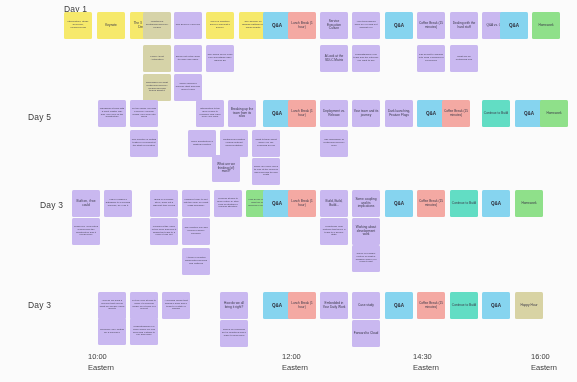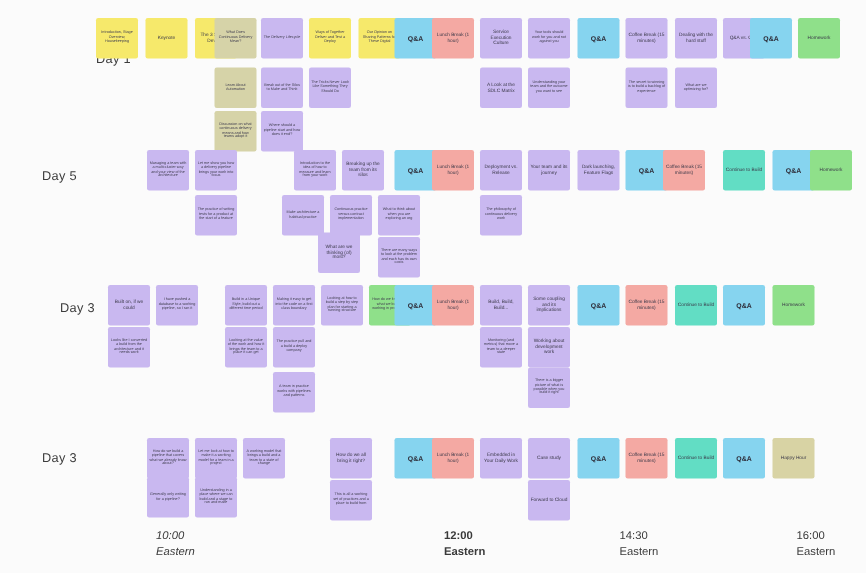--- a/index.html
+++ b/index.html
@@ -71,21 +71,21 @@
     line-height: 1.45;
   }
   .axis-tick .zone {
     display: block;
   }
 </style>
 </head>
 <body>
 
 <div id="board">
-    <div class="day-label" style="left: 28px; top: 34px; padding-left: 36px;">Day 1</div>
+    <div class="day-label" style="left: 28px; top: 4px; padding-left: 36px;">Day 1</div>
     <div class="day-label" style="left: 28px; top: 112px;">Day 5</div>
     <div class="day-label" style="left: 28px; top: 200px; padding-left: 12px;">Day 3</div>
     <div class="day-label" style="left: 28px; top: 300px;">Day 3</div>
     <div class="card small-label" style="left: 64px; top: 12px; width: 28px; height: 27px; background: rgb(246, 233, 107);">Introduction, Stage Overview, Housekeeping</div>
     <div class="card mid-label" style="left: 97px; top: 12px; width: 28px; height: 27px; background: rgb(246, 233, 107);">Keynote</div>
     <div class="card mid-label" style="left: 130px; top: 12px; width: 28px; height: 27px; background: rgb(246, 233, 107);">The 3 Steps of DevOps</div>
     <div class="card small-label" style="left: 143px; top: 12px; width: 28px; height: 27px; background: rgb(214, 211, 168);">What Does Continuous Delivery Mean?</div>
     <div class="card small-label" style="left: 143px; top: 45px; width: 28px; height: 27px; background: rgb(214, 211, 168);">Learn About Automation</div>
     <div class="card small-label" style="left: 143px; top: 74px; width: 28px; height: 27px; background: rgb(214, 211, 168);">Discussion on what continuous delivery means and how teams adopt it</div>
     <div class="card small-label" style="left: 174px; top: 12px; width: 28px; height: 27px; background: rgb(201, 184, 240);">The Delivery Lifecycle</div>
@@ -161,17 +161,17 @@
     <div class="card big-label" style="left: 263px; top: 292px; width: 28px; height: 27px; background: rgb(134, 212, 239);">Q&amp;A</div>
     <div class="card mid-label" style="left: 288px; top: 292px; width: 28px; height: 27px; background: rgb(244, 169, 163);">Lunch Break (1 hour)</div>
     <div class="card mid-label" style="left: 320px; top: 292px; width: 28px; height: 27px; background: rgb(201, 184, 240);">Embedded in Your Daily Work</div>
     <div class="card mid-label" style="left: 352px; top: 292px; width: 28px; height: 27px; background: rgb(201, 184, 240);">Case study</div>
     <div class="card mid-label" style="left: 352px; top: 320px; width: 28px; height: 27px; background: rgb(201, 184, 240);">Forward to Cloud</div>
     <div class="card big-label" style="left: 385px; top: 292px; width: 28px; height: 27px; background: rgb(134, 212, 239);">Q&amp;A</div>
     <div class="card mid-label" style="left: 417px; top: 292px; width: 28px; height: 27px; background: rgb(244, 169, 163);">Coffee Break (15 minutes)</div>
     <div class="card mid-label" style="left: 450px; top: 292px; width: 28px; height: 27px; background: rgb(98, 221, 196);">Continue to Build</div>
     <div class="card big-label" style="left: 482px; top: 292px; width: 28px; height: 27px; background: rgb(134, 212, 239);">Q&amp;A</div>
     <div class="card mid-label" style="left: 515px; top: 292px; width: 28px; height: 27px; background: rgb(216, 211, 164);">Happy Hour</div>
-    <div class="axis-tick" style="left: 104px; top: 352px; font-style: italic;"><span>10:00</span><span class="zone">Eastern</span></div>
-    <div class="axis-tick" style="left: 296px; top: 352px; font-weight: bold;"><span>12:00</span><span class="zone">Eastern</span></div>
+    <div class="axis-tick" style="left: 88px; top: 352px;"><span>10:00</span><span class="zone">Eastern</span></div>
+    <div class="axis-tick" style="left: 282px; top: 352px;"><span>12:00</span><span class="zone">Eastern</span></div>
     <div class="axis-tick" style="left: 413px; top: 352px;"><span>14:30</span><span class="zone">Eastern</span></div>
     <div class="axis-tick" style="left: 531px; top: 352px;"><span>16:00</span><span class="zone">Eastern</span></div>
   </div>
 
 </body></html>

